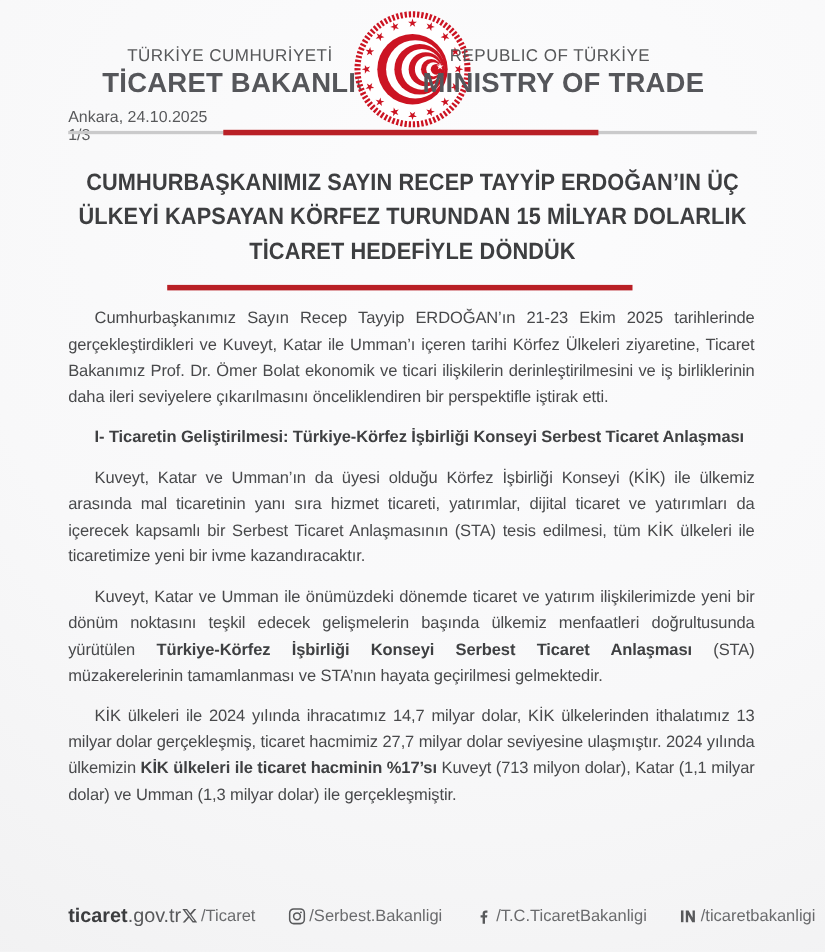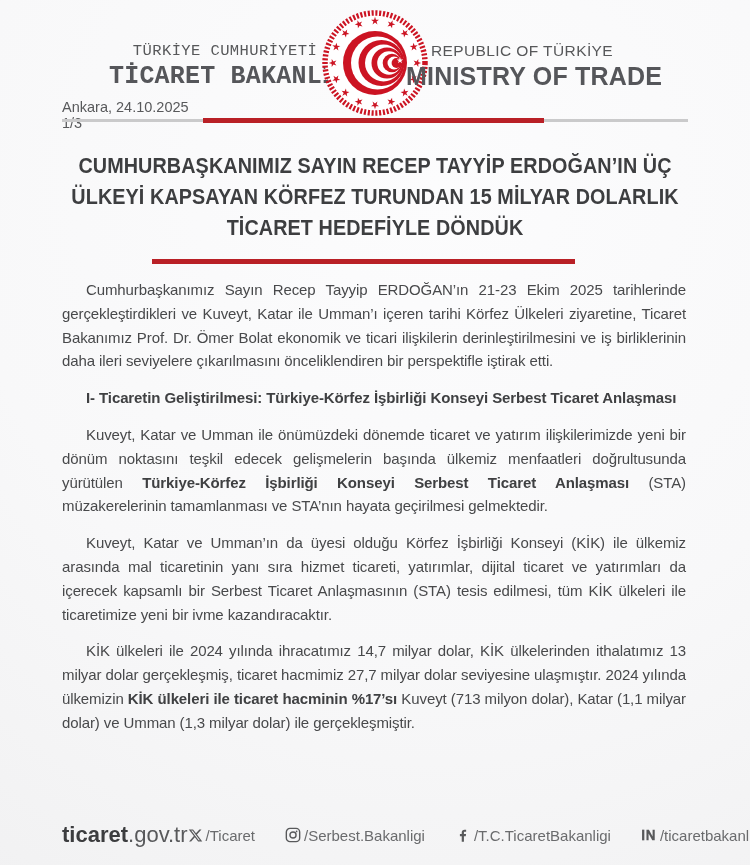--- a/index.html
+++ b/index.html
@@ -8,22 +8,22 @@
     font-family:"Liberation Sans", sans-serif;
     background:#f4f4f5;
   }
   .page{
     position:relative;width:750px;height:865px;overflow:hidden;
     background:radial-gradient(140% 120% at 58% 22%, #fcfcfd 0%, #f8f8f9 45%, #ededee 100%);
     color:#48494b;
   }
   
   .org{position:absolute;top:42px;text-align:center;color:#57585a;}
-  .org-tr{left:109px;width:232px;font-family:Liberation Mono, monospace;}
-  .org-en{left:406px;width:232px;}
+  .org-tr{left:93px;width:232px;}
+  .org-en{left:384px;width:232px;}
   .org .l1{font-size:15.5px;font-weight:400;letter-spacing:.4px;white-space:nowrap;}
   .org .l2{font-size:25px;font-weight:700;letter-spacing:.2px;margin-top:2px;color:#55565a;white-space:nowrap;}
   .emblem{position:absolute;left:320px;top:8px;width:110px;height:110px;}
   
   .daterow{
     position:absolute;top:99px;left:62px;width:626px;
     display:flex;justify-content:space-between;align-items:baseline;
     font-size:14.5px;color:#58595b;flex-direction:column;
   }
   .divider{position:absolute;top:119px;left:62px;width:626px;height:3px;background:#cacacb;}
@@ -42,21 +42,21 @@
     letter-spacing:-.1px;
   }
   .main p{margin:0 0 13px 0;text-indent:24px;}
   .main p.heading{font-weight:700;color:#3f4042;}
   .main strong{font-weight:700;color:#3f4042;}
   
   .footer{
     position:absolute;left:62px;top:822px;width:626px;
     display:flex;justify-content:space-between;align-items:center;
   }
-  .website{font-size:22px;color:#58595b;cursor:pointer;}
+  .website{font-size:18px;color:#58595b;cursor:pointer;}
   .website b{color:#3c3d3f;}
   .social{display:flex;align-items:center;gap:30px;}
   .social-item{display:flex;align-items:center;gap:3px;font-size:15px;color:#6a6b6d;cursor:pointer;white-space:nowrap;}
   .sicon{display:inline-flex;align-items:center;justify-content:center;color:#58595b;}
   .sicon svg{display:block;}
 </style>
 </head>
 <body>
 
 <div class="page">
@@ -120,22 +120,22 @@
   <h1 class="title" style="margin:0;">
     <div>CUMHURBAŞKANIMIZ SAYIN RECEP TAYYİP ERDOĞAN’IN ÜÇ</div>
     <div>ÜLKEYİ KAPSAYAN KÖRFEZ TURUNDAN 15 MİLYAR DOLARLIK</div>
     <div>TİCARET HEDEFİYLE DÖNDÜK</div>
   </h1>
   <div class="title-underline"></div>
 
   <div class="main">
     <p>Cumhurbaşkanımız Sayın Recep Tayyip ERDOĞAN’ın 21-23 Ekim 2025 tarihlerinde gerçekleştirdikleri ve Kuveyt, Katar ile Umman’ı içeren tarihi Körfez Ülkeleri ziyaretine, Ticaret Bakanımız Prof. Dr. Ömer Bolat ekonomik ve ticari ilişkilerin derinleştirilmesini ve iş birliklerinin daha ileri seviyelere çıkarılmasını önceliklendiren bir perspektifle iştirak etti.</p>
     <p class="heading">I-  Ticaretin Geliştirilmesi: Türkiye-Körfez İşbirliği Konseyi Serbest Ticaret Anlaşması</p>
+    <p>Kuveyt, Katar ve Umman’ın da üyesi olduğu Körfez İşbirliği Konseyi (KİK) ile ülkemiz arasında mal ticaretinin yanı sıra hizmet ticareti, yatırımlar, dijital ticaret ve yatırımları da içerecek kapsamlı bir Serbest Ticaret Anlaşmasının (STA) tesis edilmesi, tüm KİK ülkeleri ile ticaretimize yeni bir ivme kazandıracaktır.</p>
     <p><span>Kuveyt, Katar ve Umman ile önümüzdeki dönemde ticaret ve yatırım ilişkilerimizde yeni bir dönüm noktasını teşkil edecek gelişmelerin başında ülkemiz menfaatleri doğrultusunda yürütülen </span><strong>Türkiye-Körfez İşbirliği Konseyi Serbest Ticaret Anlaşması</strong><span> (STA) müzakerelerinin tamamlanması ve STA’nın hayata geçirilmesi gelmektedir.</span></p>
-    <p>Kuveyt, Katar ve Umman’ın da üyesi olduğu Körfez İşbirliği Konseyi (KİK) ile ülkemiz arasında mal ticaretinin yanı sıra hizmet ticareti, yatırımlar, dijital ticaret ve yatırımları da içerecek kapsamlı bir Serbest Ticaret Anlaşmasının (STA) tesis edilmesi, tüm KİK ülkeleri ile ticaretimize yeni bir ivme kazandıracaktır.</p>
     <p><span>KİK ülkeleri ile 2024 yılında ihracatımız 14,7 milyar dolar, KİK ülkelerinden ithalatımız 13 milyar dolar gerçekleşmiş, ticaret hacmimiz 27,7 milyar dolar seviyesine ulaşmıştır. 2024 yılında ülkemizin </span><strong>KİK ülkeleri ile ticaret hacminin %17’sı</strong><span> Kuveyt (713 milyon dolar), Katar (1,1 milyar dolar) ve Umman (1,3 milyar dolar) ile gerçekleşmiştir.</span></p>
   </div>
 
   <div class="footer">
     <div class="website"><b>ticaret</b><span>.gov.tr</span></div>
     <div class="social">
 
       <div class="social-item">
         <span class="sicon">
           <svg viewBox="0 0 24 24" width="15" height="15" fill="currentColor">

